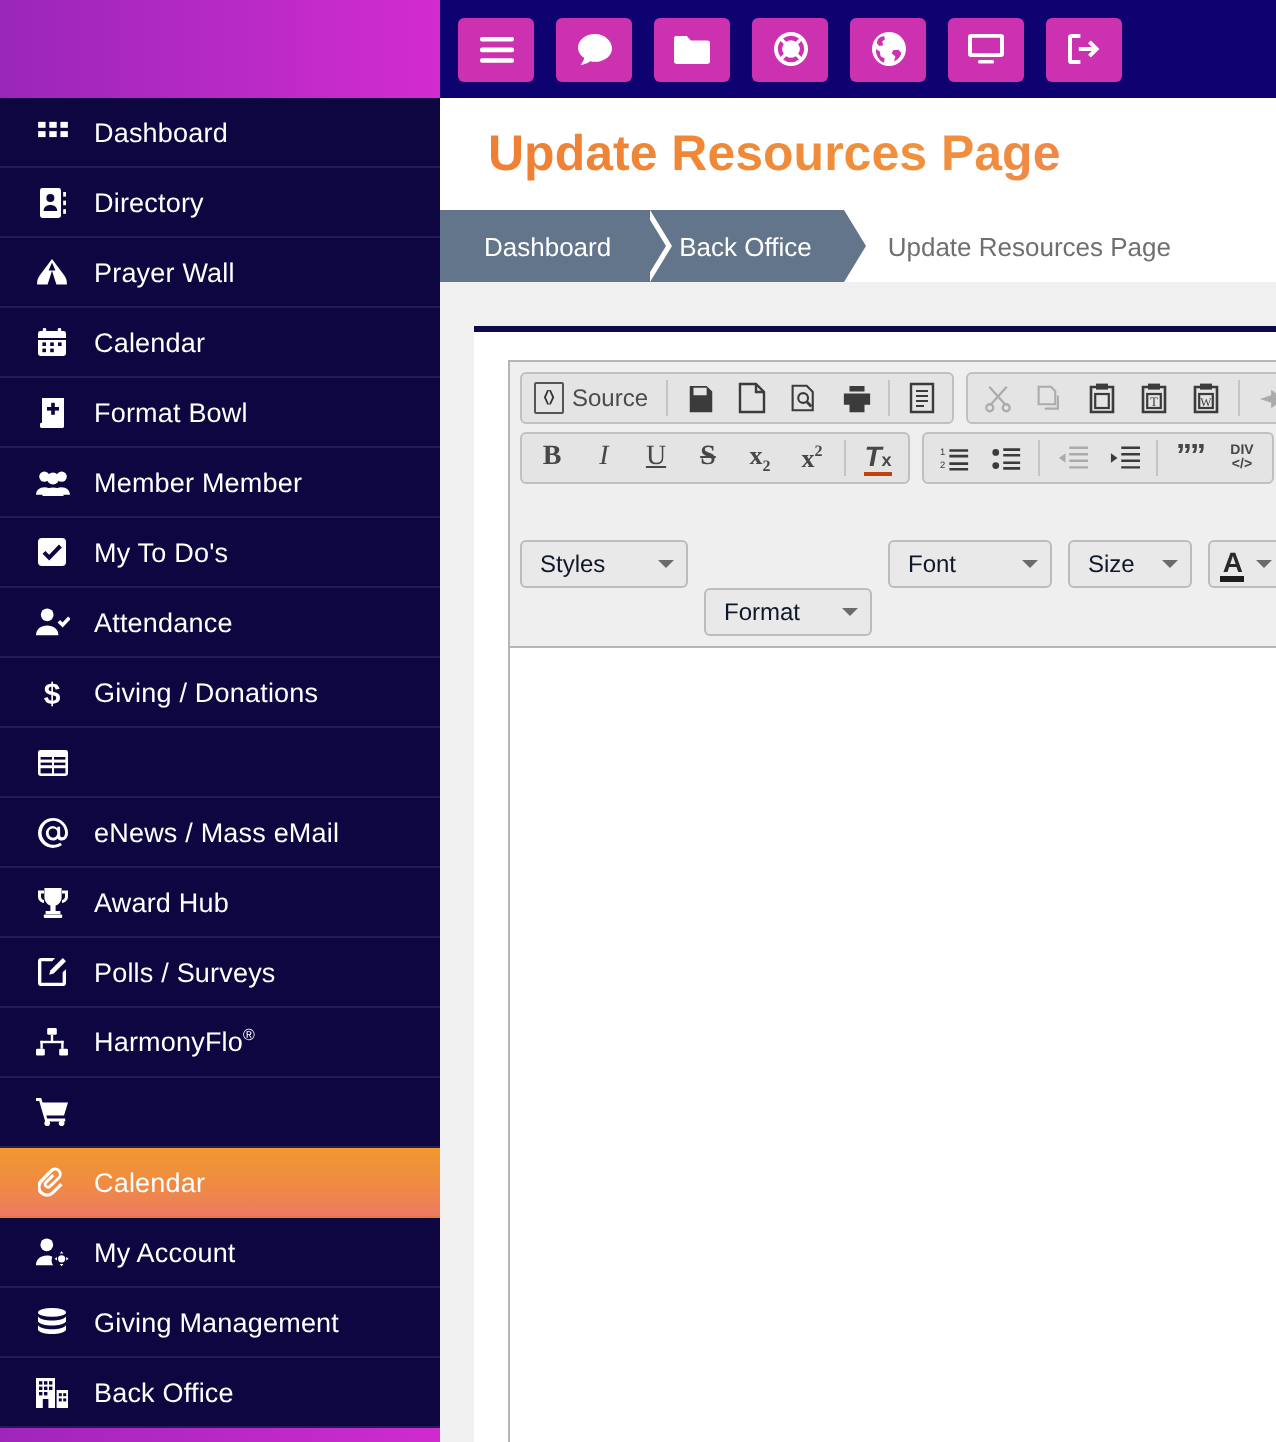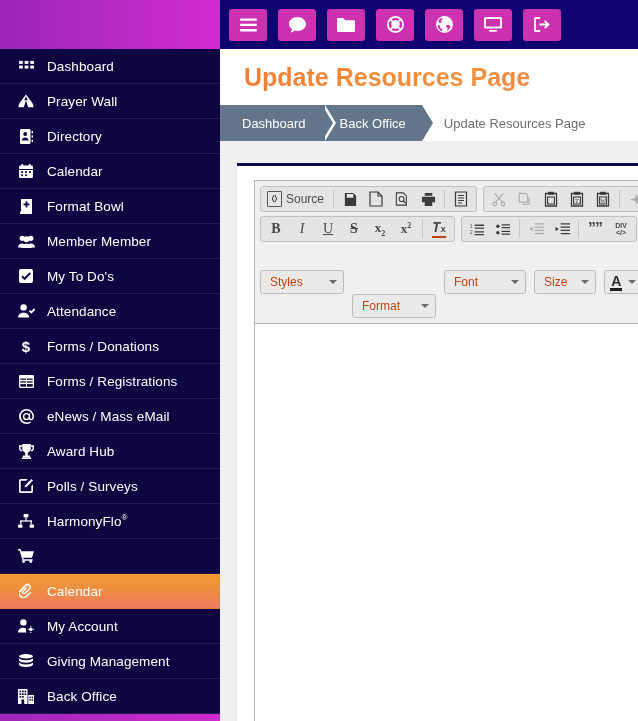--- a/index.html
+++ b/index.html
@@ -173,21 +173,21 @@
     margin: 0 3px;
   }
   .cke-combo {
     display: flex; align-items: center; justify-content: space-between;
     height: 24px; min-width: 62px;
     background: #e9e9e9;
     border: 1px solid #bcbcbc;
     border-radius: 3px;
     margin-right: 8px;
     padding: 0 6px 0 9px;
-    font-size: 12px; color: #c2410c;
+    font-size: 12px; color: #0f172a;
     cursor: pointer; white-space: nowrap;
   }
   .cke-combo .caret {
     margin-left: 14px;
     border-left: 4px solid transparent;
     border-right: 4px solid transparent;
     border-top: 4px solid #6a6a6a;
   }
   .combo-styles { min-width: 84px; }
   .combo-format { min-width: 84px; margin-top: 48px; }
@@ -217,21 +217,21 @@
     display: inline-flex; align-items: center; justify-content: center;
     font-size: 8px; color: #333; font-weight: bold;
     border-radius: 1px;
   }
   .fmt-b { font-weight: bold; font-size: 14px; font-family: "Liberation Serif", serif; }
   .fmt-i { font-style: italic; font-size: 14px; font-family: "Liberation Serif", serif; }
   .fmt-u { text-decoration: underline; font-size: 14px; font-family: "Liberation Serif", serif; }
   .fmt-s { text-decoration: line-through; font-weight: bold; font-size: 14px; font-family: "Liberation Serif", serif; }
   .fmt-sub, .fmt-sup { font-size: 13px; font-weight: bold; font-family: "Liberation Serif", serif; }
   .fmt-sub sub, .fmt-sup sup { font-size: 8px; }
-  .fmt-rm { font-style: italic; font-weight: bold; font-size: 14px; font-family: Liberation Mono, monospace;
+  .fmt-rm { font-style: italic; font-weight: bold; font-size: 14px; font-family: Liberation Sans, sans-serif;
             border-bottom: 2px solid #c2410c; }
   .fmt-rm span { font-style: normal; font-size: 9px; }
   .fmt-q { font-size: 16px; font-weight: bold; letter-spacing: -1px; }
   .fmt-div { font-size: 7px; line-height: 7px; text-align: center; font-weight: bold; }
 </style>
 </head>
 <body>
 
 <div class="app">
 
@@ -246,39 +246,39 @@
               <rect x="12" y="1" width="4" height="3.2"></rect>
               <rect x="0" y="6" width="4" height="3.2"></rect>
               <rect x="6" y="6" width="4" height="3.2"></rect>
               <rect x="12" y="6" width="4" height="3.2"></rect>
             </svg>
           </span>
           <span class="nav-label">Dashboard</span>
         </li>
         <li class="nav-item">
           <span class="nav-ico">
-            <svg width="16" height="14" viewBox="0 0 16 14">
-              <path d="M8 0.5L2 8.5c-1.2 1.6-1.6 3.2-1.4 4.8h5.2L8 6.4l2.2 6.9h5.2c.2-1.6-.2-3.2-1.4-4.8z"></path>
-              <path d="M8 2.2L6.3 6.2h3.4z" fill="#0d0640"></path>
-            </svg>
-          </span>
-          <span class="nav-label">Prayer Wall</span>
-        </li>
-        <li class="nav-item">
-          <span class="nav-ico">
             <svg width="13" height="15" viewBox="0 0 13 15">
               <rect x="0" y="0" width="10.5" height="15" rx="1.2"></rect>
               <circle cx="5.2" cy="5" r="2" fill="#0d0640"></circle>
               <path d="M1.8 11.5c0-2 1.6-3 3.4-3s3.4 1 3.4 3z" fill="#0d0640"></path>
               <rect x="11.6" y="2" width="1.4" height="2.3"></rect>
               <rect x="11.6" y="6.3" width="1.4" height="2.3"></rect>
               <rect x="11.6" y="10.6" width="1.4" height="2.3"></rect>
             </svg>
           </span>
           <span class="nav-label">Directory</span>
+        </li>
+        <li class="nav-item">
+          <span class="nav-ico">
+            <svg width="16" height="14" viewBox="0 0 16 14">
+              <path d="M8 0.5L2 8.5c-1.2 1.6-1.6 3.2-1.4 4.8h5.2L8 6.4l2.2 6.9h5.2c.2-1.6-.2-3.2-1.4-4.8z"></path>
+              <path d="M8 2.2L6.3 6.2h3.4z" fill="#0d0640"></path>
+            </svg>
+          </span>
+          <span class="nav-label">Prayer Wall</span>
         </li>
         <li class="nav-item">
           <span class="nav-ico">
             <svg width="14" height="14" viewBox="0 0 14 14">
               <rect x="0" y="1.5" width="14" height="12.5" rx="1.2"></rect>
               <rect x="2.4" y="0" width="1.7" height="3.4" rx=".6"></rect>
               <rect x="9.9" y="0" width="1.7" height="3.4" rx=".6"></rect>
               <rect x="0" y="5" width="14" height="1" fill="#0d0640"></rect>
               <rect x="2.2" y="7.2" width="1.8" height="1.8" fill="#0d0640"></rect>
               <rect x="6.1" y="7.2" width="1.8" height="1.8" fill="#0d0640"></rect>
@@ -331,35 +331,34 @@
             </svg>
           </span>
           <span class="nav-label">Attendance</span>
         </li>
         <li class="nav-item">
           <span class="nav-ico">
             <svg width="10" height="15" viewBox="0 0 10 15">
               <text x="5" y="13" font-size="15" font-weight="bold" text-anchor="middle" font-family="Liberation Sans, sans-serif">$</text>
             </svg>
           </span>
-          <span class="nav-label">Forms / Donations</span>
+          <span class="nav-label">Giving / Donations</span>
         </li>
         <li class="nav-item">
           <span class="nav-ico">
             <svg width="15" height="13" viewBox="0 0 15 13">
               <rect x="0" y="0" width="15" height="13" rx="1.2"></rect>
               <rect x="1.3" y="3.5" width="5.7" height="1.3" fill="#0d0640"></rect>
               <rect x="8" y="3.5" width="5.7" height="1.3" fill="#0d0640"></rect>
               <rect x="1.3" y="6.3" width="5.7" height="1.3" fill="#0d0640"></rect>
               <rect x="8" y="6.3" width="5.7" height="1.3" fill="#0d0640"></rect>
               <rect x="1.3" y="9.1" width="5.7" height="2.6" fill="#0d0640"></rect>
               <rect x="8" y="9.1" width="5.7" height="2.6" fill="#0d0640"></rect>
             </svg>
           </span>
-          <span class="nav-label">Forms / Registrations</span>
         </li>
         <li class="nav-item">
           <span class="nav-ico">
             <svg width="15" height="15" viewBox="0 0 16 16">
               <path d="M8 0a8 8 0 100 16 8 8 0 004.8-1.6l-.9-1.2A6.4 6.4 0 118 1.5 6.4 6.4 0 0114.4 8c0 1.5-.6 2.3-1.5 2.3-.7 0-1.1-.4-1.1-1.2V4.6h-1.5v.9A3.3 3.3 0 008 4.3a3.8 3.8 0 00-3.8 3.9A3.8 3.8 0 008 12c1 0 1.9-.4 2.4-1.1.4.7 1.2 1.1 2.3 1.1 1.9 0 3.3-1.6 3.3-4A8 8 0 008 0zm0 10.5A2.4 2.4 0 015.7 8 2.4 2.4 0 018 5.6 2.4 2.4 0 0110.3 8 2.4 2.4 0 018 10.5z"></path>
             </svg>
           </span>
           <span class="nav-label">eNews / Mass eMail</span>
         </li>
         <li class="nav-item">

